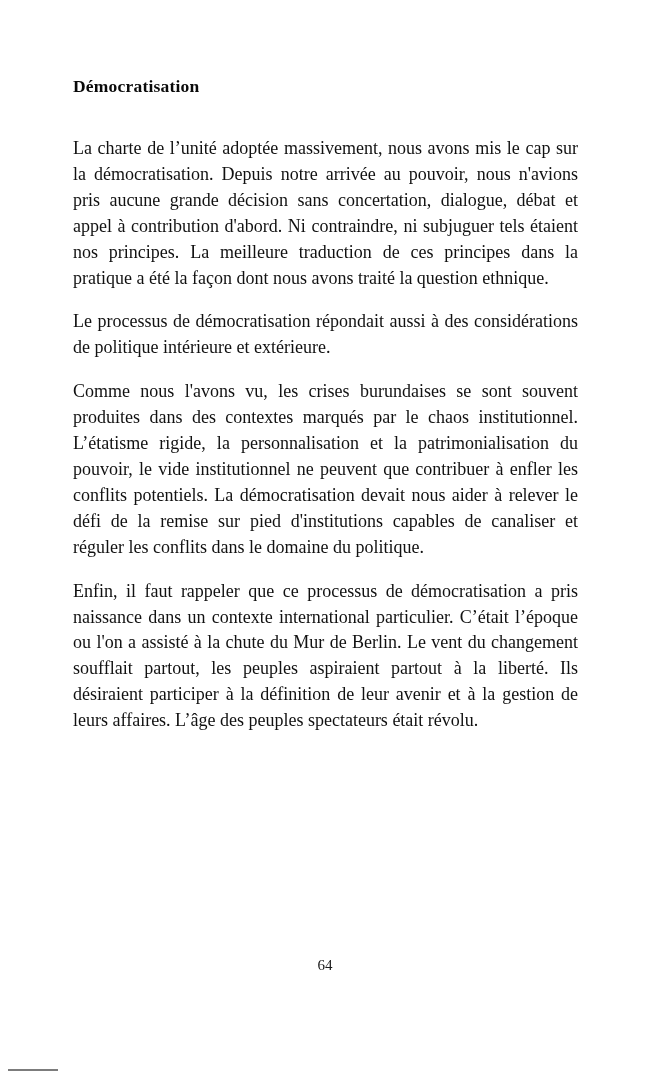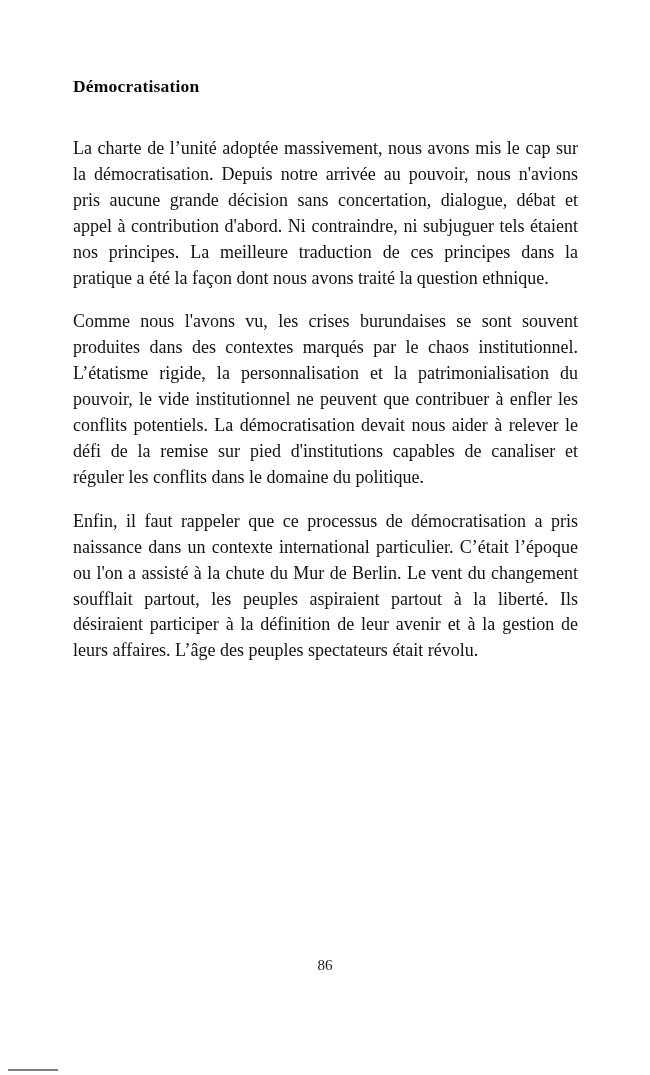--- a/index.html
+++ b/index.html
@@ -69,24 +69,25 @@
 
 <div class="page">
 
   <div class="text-column">
 
     <h1 class="doc-heading">Démocratisation</h1>
 
     <p class="doc-paragraph">La charte de l’unité adoptée massivement, nous avons mis le cap sur la démocratisation. Depuis notre arrivée au pouvoir, nous n'avions pris aucune grande décision sans concertation, dialogue, débat et appel à contribution d'abord. Ni contraindre, ni subjuguer tels étaient nos principes. La meilleure traduction de ces principes dans la pratique a été la façon dont nous avons traité la question ethnique.</p>
 
 
+    <p class="doc-paragraph">Le processus de démocratisation répondait aussi à des considérations de politique intérieure et extérieure.</p>
 
     <p class="doc-paragraph">Comme nous l'avons vu, les crises burundaises se sont souvent produites dans des contextes marqués par le chaos institutionnel. L’étatisme rigide, la personnalisation et la patrimonialisation du pouvoir, le vide institutionnel ne peuvent que contribuer à enfler les conflits potentiels. La démocratisation devait nous aider à relever le défi de la remise sur pied d'institutions capables de canaliser et réguler les conflits dans le domaine du politique.</p>
 
     <p class="doc-paragraph">Enfin, il faut rappeler que ce processus de démocratisation a pris naissance dans un contexte international particulier. C’était l’époque ou l'on a assisté à la chute du Mur de Berlin. Le vent du changement soufflait partout, les peuples aspiraient partout à la liberté. Ils désiraient participer à la définition de leur avenir et à la gestion de leurs affaires. L’âge des peuples spectateurs était révolu.</p>
 
   </div>
 
-  <div class="page-number">86</div>
+  <div class="page-number">64</div>
 
   <div class="scan-artifact"></div>
 
 </div>
 
 </body></html>

